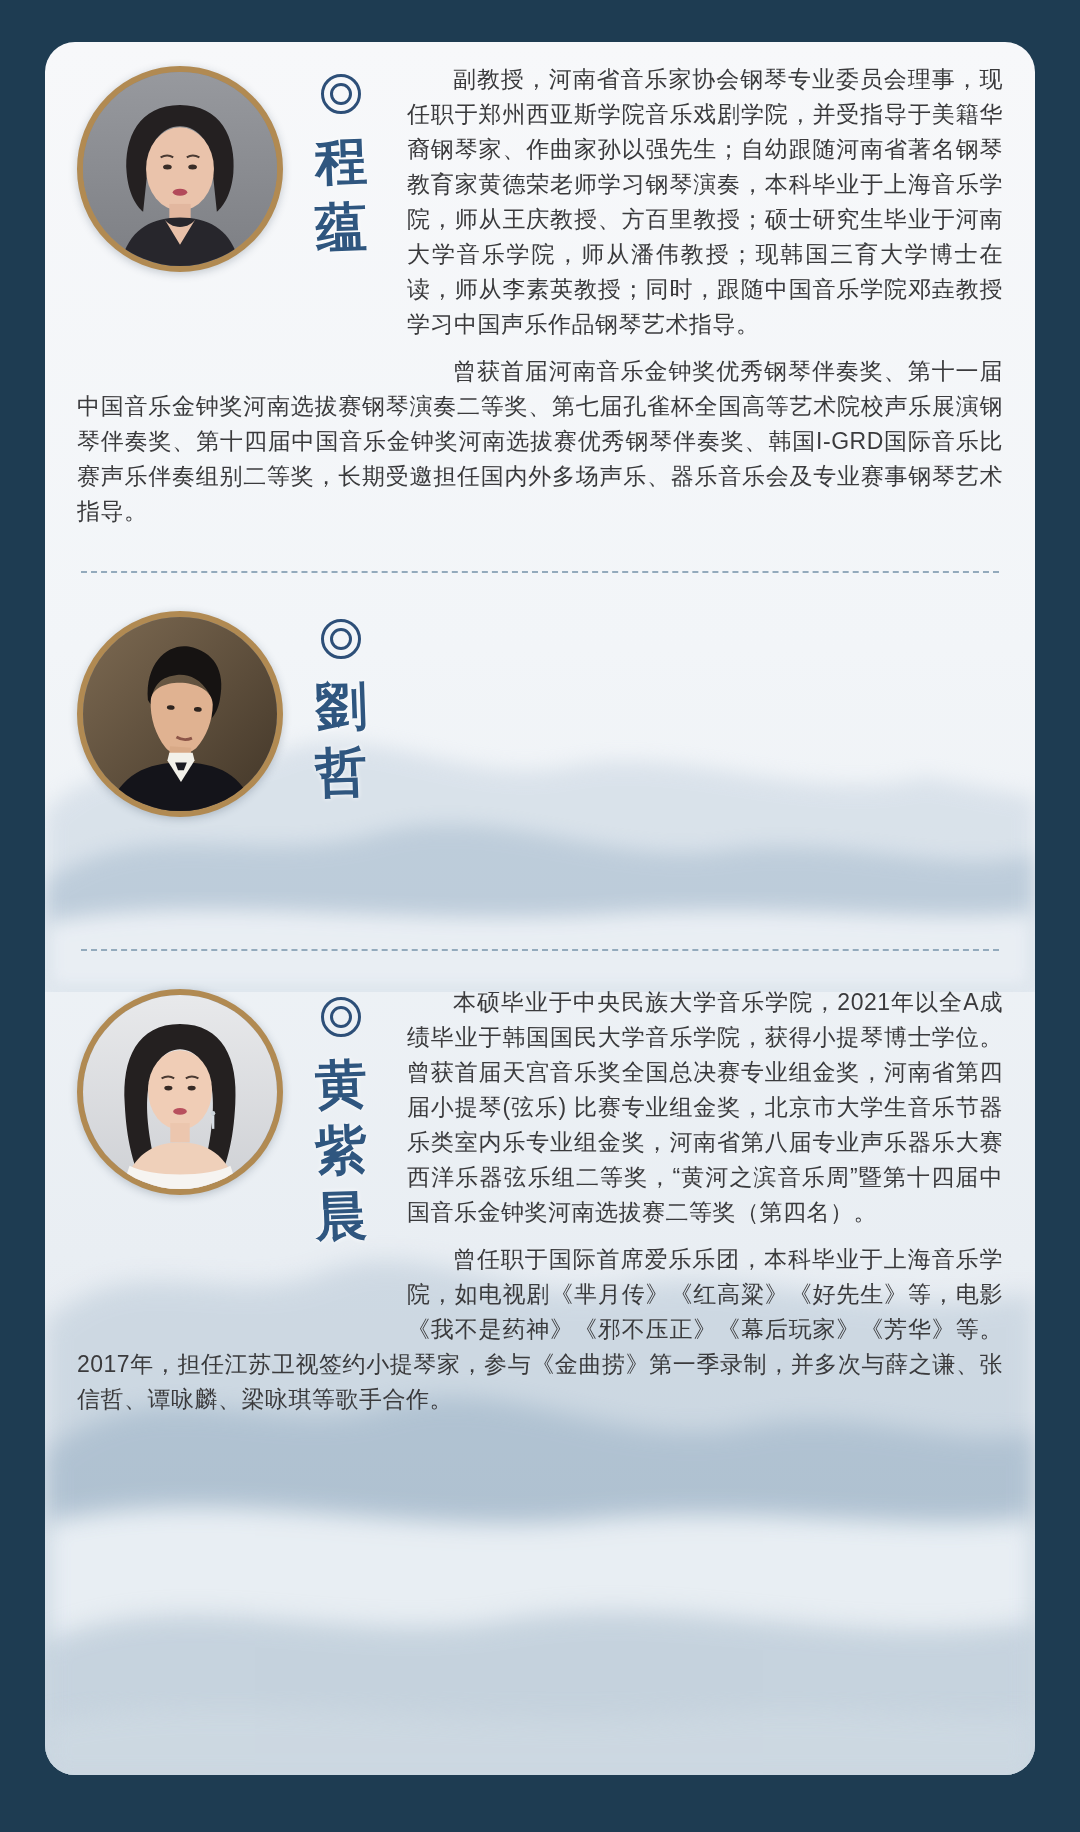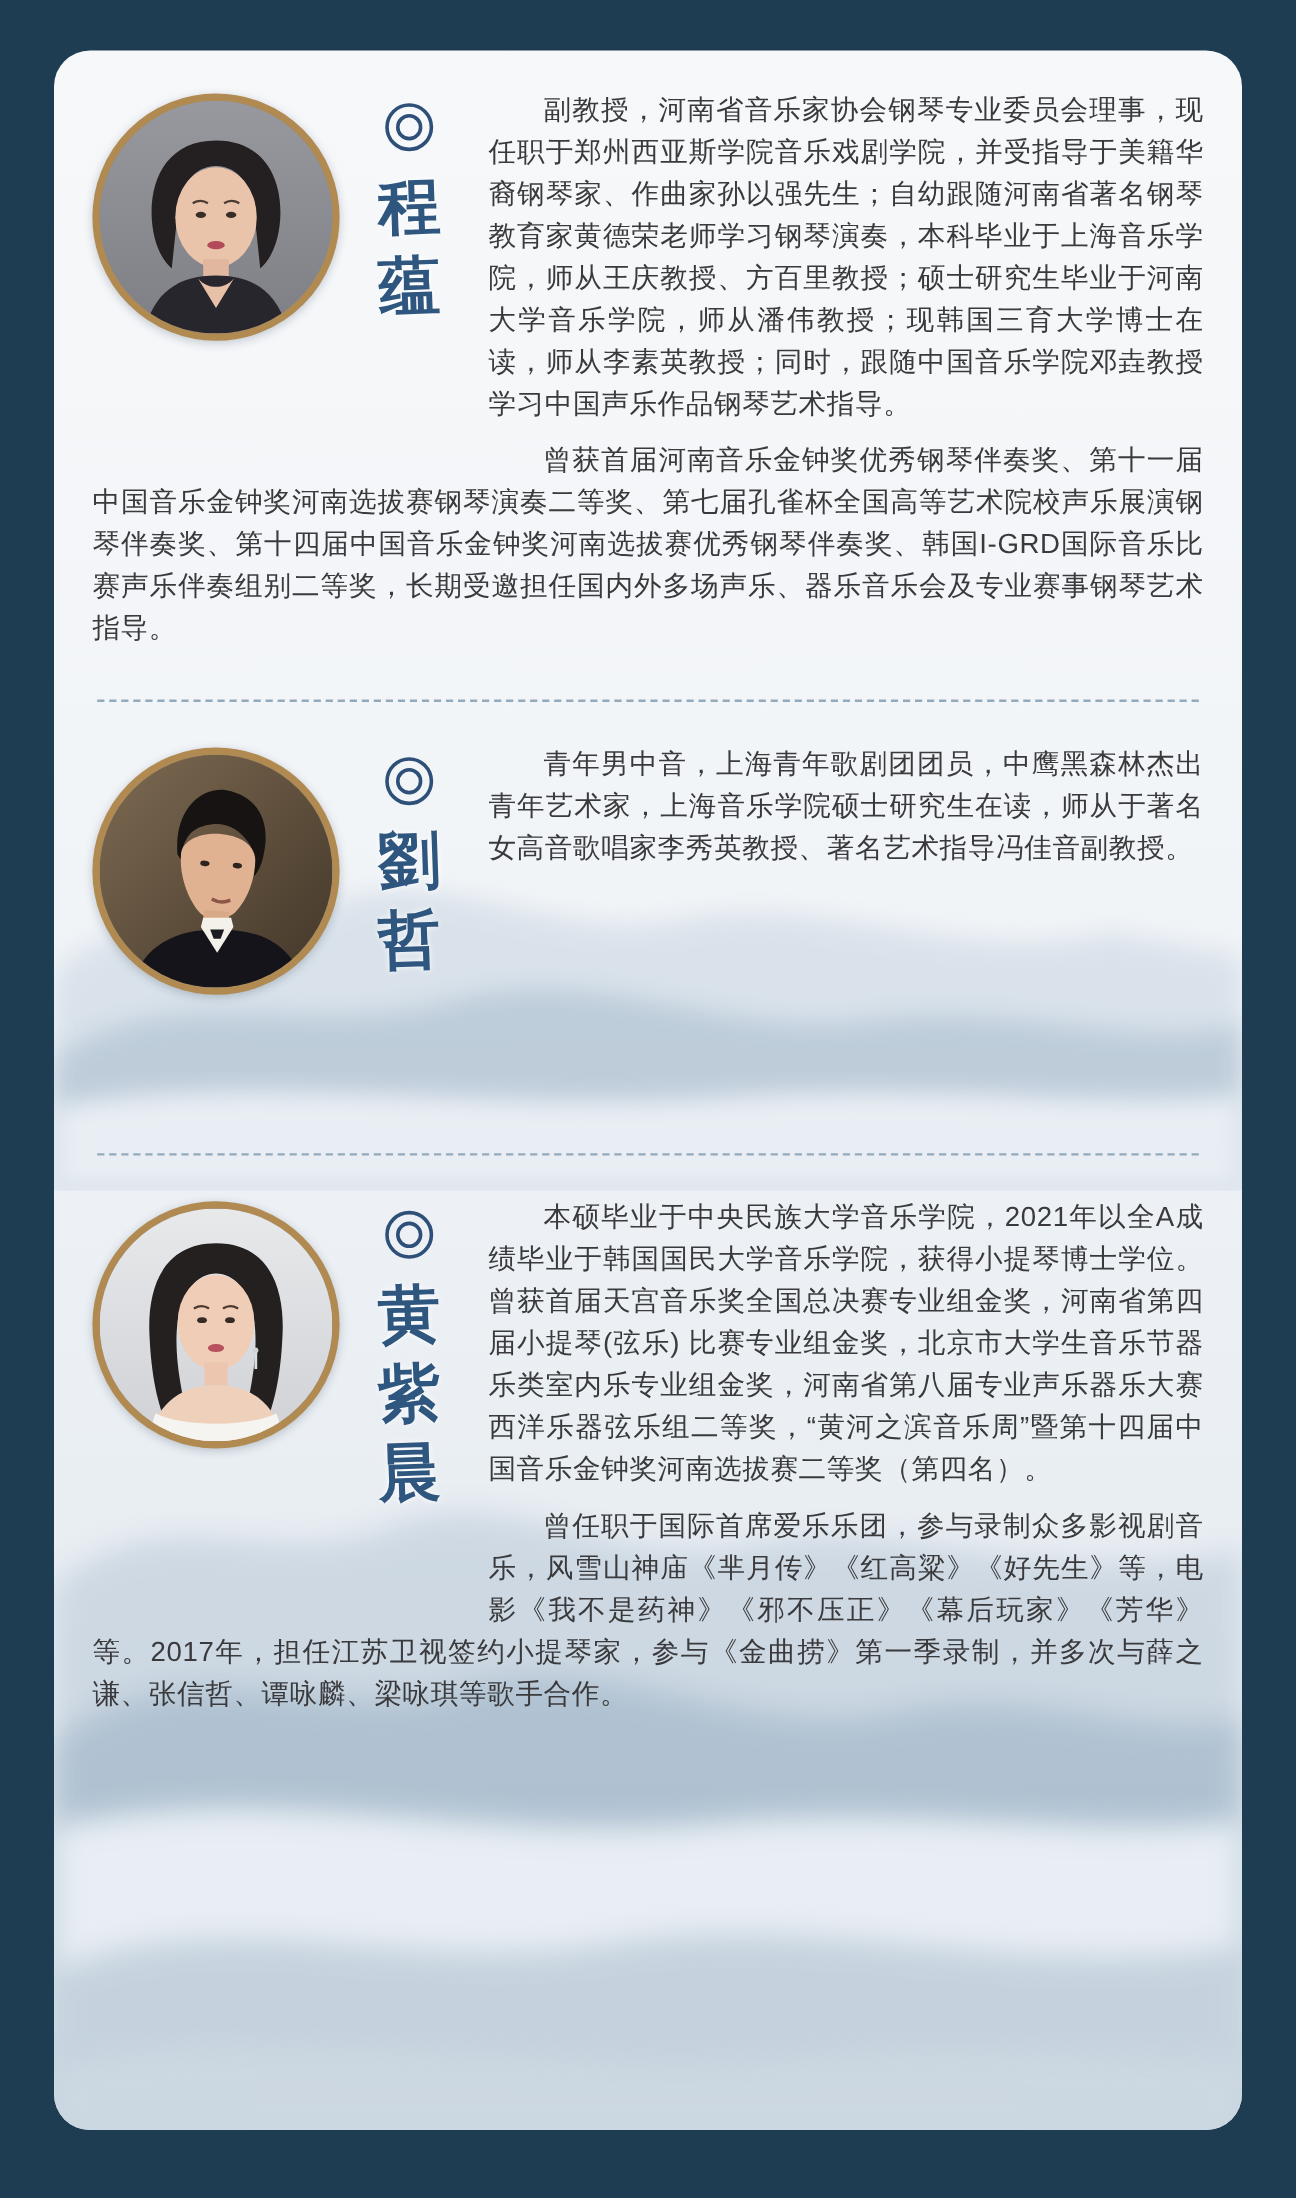--- a/index.html
+++ b/index.html
@@ -40,21 +40,21 @@
   }
   .bullseye i{display:block;width:16px;height:16px;border:3px solid #2d4f78;border-radius:50%;}
   .name-char{
     font-family:"DejaVu Serif", serif;font-weight:700;
     font-size:52px;line-height:66px;color:#2f567f;
     text-shadow:0 0 5px rgba(255,255,255,.9), 0 0 1px rgba(255,255,255,.9);
     transform:rotate(-2deg);
   }
 
   .para{
-    margin:12px 0 12px 0;
+    margin:0 0 12px 0;
     font-size:23px;line-height:35px;color:#3a3a3c;
     text-align:justify;text-indent:2em;
     letter-spacing:0.5px;
   }
   .para:last-child{margin-bottom:0;}
   .clear{clear:both;}
 
   .divider{
     clear:both;border:0;border-top:2px dashed #93aabc;
     margin:30px 4px 34px 4px;height:0;
@@ -155,21 +155,20 @@
             </svg>
           </div>
           <div class="name-col">
             <div class="bullseye">
                 <i></i>
               </div>
             <div class="name-char">劉</div>
             <div class="name-char">哲</div>
           </div>
         </div>
-        <p class="para">青年男中音，上海青年歌剧团团员，中鹰黑森林杰出青年艺术家，上海音乐学院硕士研究生在读，师从于著名女高音歌唱家李秀英教授、著名艺术指导冯佳音副教授。</p>
         <div class="clear"></div>
       </section>
 
       <div class="divider"></div>
 
       <section>
         <div class="media h3">
           <div class="photo-ring">
             <svg viewBox="0 0 200 200">
               <defs>
@@ -196,19 +195,19 @@
           <div class="name-col">
             <div class="bullseye">
                 <i></i>
               </div>
             <div class="name-char">黄</div>
             <div class="name-char">紫</div>
             <div class="name-char">晨</div>
           </div>
         </div>
         <p class="para">本硕毕业于中央民族大学音乐学院，2021年以全A成绩毕业于韩国国民大学音乐学院，获得小提琴博士学位。曾获首届天宫音乐奖全国总决赛专业组金奖，河南省第四届小提琴(弦乐) 比赛专业组金奖，北京市大学生音乐节器乐类室内乐专业组金奖，河南省第八届专业声乐器乐大赛西洋乐器弦乐组二等奖，“黄河之滨音乐周”暨第十四届中国音乐金钟奖河南选拔赛二等奖（第四名）。</p>
-        <p class="para">曾任职于国际首席爱乐乐团，参与录制众多影视剧音乐，风雪山神庙《芈月传》《红高粱》《好先生》等，电影《我不是药神》《邪不压正》《幕后玩家》《芳华》等。2017年，担任江苏卫视签约小提琴家，参与《金曲捞》第一季录制，并多次与薛之谦、张信哲、谭咏麟、梁咏琪等歌手合作。</p>
+        <p class="para">曾任职于国际首席爱乐乐团，本科毕业于上海音乐学院，如电视剧《芈月传》《红高粱》《好先生》等，电影《我不是药神》《邪不压正》《幕后玩家》《芳华》等。2017年，担任江苏卫视签约小提琴家，参与《金曲捞》第一季录制，并多次与薛之谦、张信哲、谭咏麟、梁咏琪等歌手合作。</p>
         <div class="clear"></div>
       </section>
 
     </div>
   </div>
 </div>
 
 </body></html>

